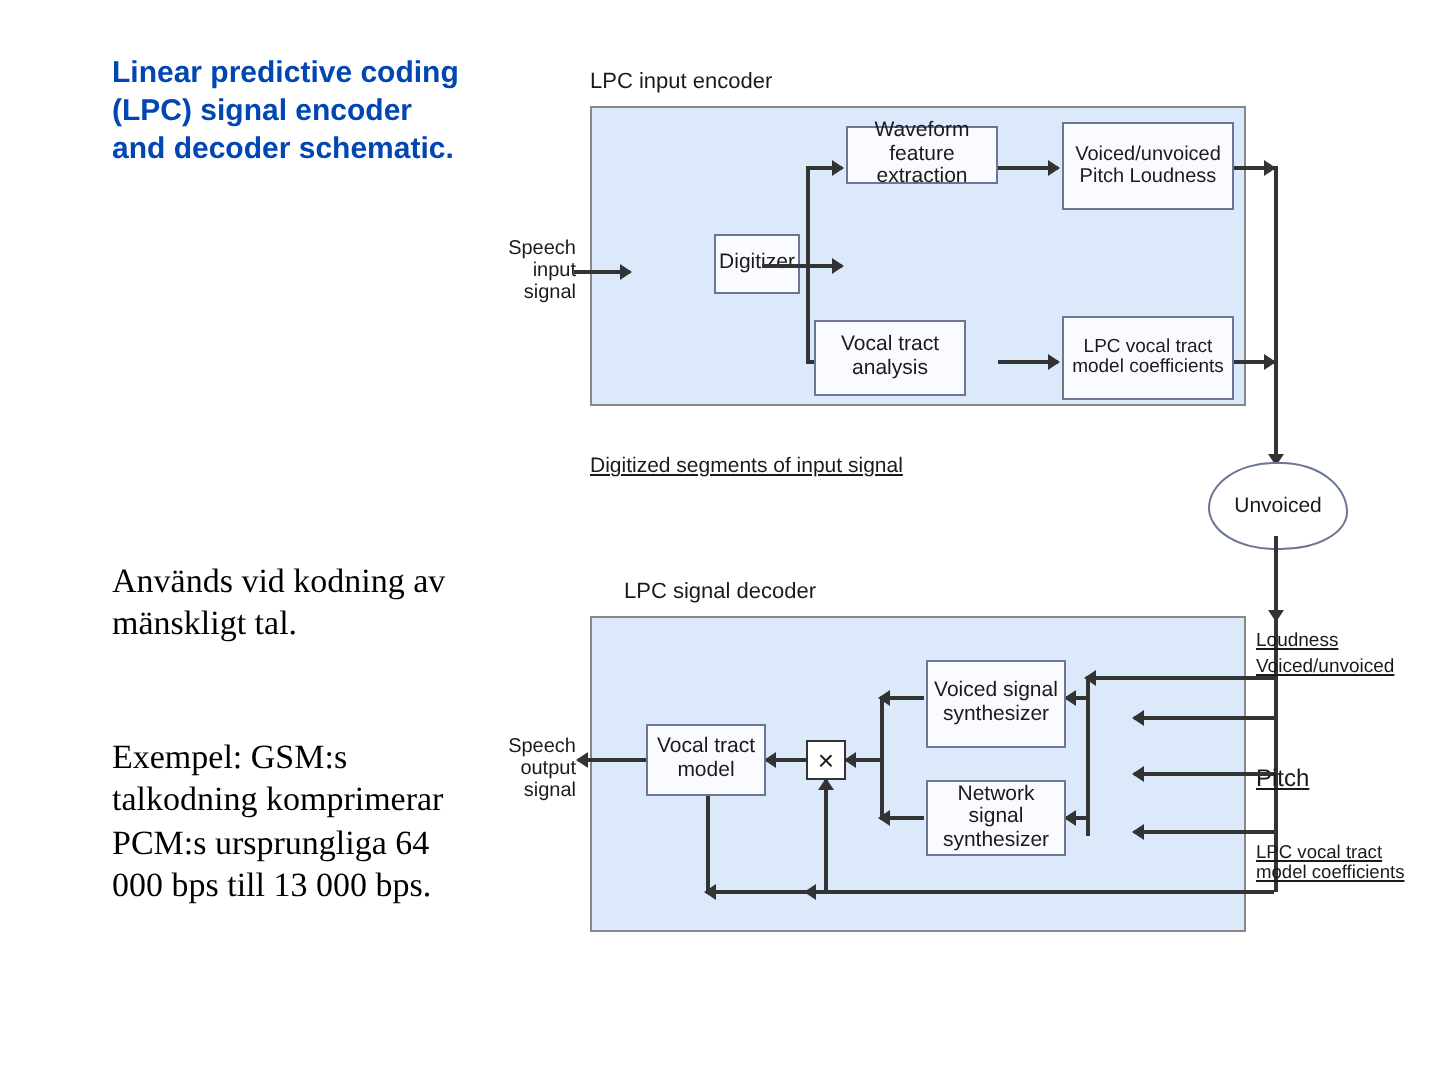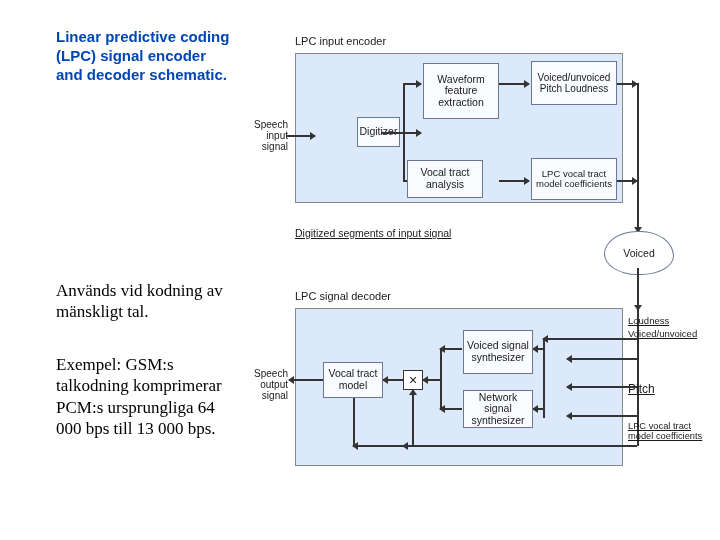--- a/index.html
+++ b/index.html
@@ -1,21 +1,21 @@
 <!DOCTYPE html>
 <html><head>
 <meta charset="utf-8">
 <style>
   * { box-sizing: border-box; margin: 0; padding: 0; }
   body { width: 720px; height: 540px; background: #fff; font-family: Arial, sans-serif; position: relative; overflow: hidden; }
   .left-col { position: absolute; left: 56px; top: 28px; width: 180px; }
   .title { font-weight: bold; font-size: 15px; line-height: 1.25; color: #0146b3; }
   .para { font-family: "Times New Roman", serif; font-size: 17px; line-height: 1.25; margin-top: 1px; }
   .para2 { margin-top: 52px; }
-  .para3 { margin-top: 26px; }
+  .para3 { margin-top: 40px; }
 
   .diagram { position: absolute; font-family: Arial, sans-serif; font-size: 10px; color: #1a1a1a; }
   .enc { left: 245px; top: 35px; width: 450px; height: 195px; }
   .dec { left: 245px; top: 290px; width: 450px; height: 195px; }
   .lbl { position: absolute; font-size: 11px; }
   .sig { position: absolute; font-size: 10px; text-align: right; line-height: 1.1; }
   .bigbox { position: absolute; background: #dbe9fb; border: 1px solid #888; }
   .sbox { position: absolute; background: #f9fbfe; border: 1.5px solid #6a7693; text-align: center; display: flex; align-items: center; justify-content: center; font-size: 10.5px; line-height: 1.1; padding: 2px; }
   .arrow { position: absolute; background: #333; height: 1.5px; }
   .arrow::after { content: ''; position: absolute; right: -1px; top: -3px; border-left: 6px solid #333; border-top: 4px solid transparent; border-bottom: 4px solid transparent; }
@@ -45,41 +45,41 @@
   <div class="sig" style="left:-5px; top:84px; width:48px;">Speech input signal</div>
   <div class="arrow" style="left:42px; top:100px; width:28px;"></div>
 
   <div class="sbox" style="left:84px; top:82px; width:43px; height:30px;margin-left:28px;">Digitizer</div>
 
   <div class="arrow" style="left:136px; top:97px; width:40px;"></div>
   <div class="vline" style="left:158px; top:48px; height:98px;"></div>
   <div class="arrow" style="left:158px; top:48px; width:18px;"></div>
   <div class="arrow" style="left:158px; top:145px; width:18px;"></div>
 
-  <div class="sbox" style="left:178px; top:28px; width:76px; height:56px;">Waveform feature extraction</div>
+  <div class="sbox" style="left:178px; top:28px; width:76px; height:29px;">Waveform feature extraction</div>
   <div class="sbox" style="left:162px; top:125px; width:76px; height:38px;">Vocal tract analysis</div>
 
   <div class="arrow" style="left:254px; top:48px; width:30px;"></div>
   <div class="arrow" style="left:254px; top:145px; width:30px;"></div>
 
   <div class="sbox" style="left:286px; top:26px; width:86px; height:44px; font-size:10px;">Voiced/unvoiced Pitch Loudness</div>
   <div class="sbox" style="left:286px; top:123px; width:86px; height:42px; font-size:9.5px;">LPC vocal tract model coefficients</div>
 
   <div class="arrow" style="left:372px; top:48px; width:20px;"></div>
   <div class="arrow" style="left:372px; top:145px; width:20px;"></div>
   <div class="vline" style="left:392px; top:48px; height:98px;"></div>
   <div class="arrow down" style="left:392px; top:145px; height:52px;"></div>
 
-  <div class="cloud" style="left:359px; top:196px;">Voiced</div>
+  <div class="cloud" style="left:359px; top:196px;">Unvoiced</div>
 
   <div class="dig-lbl" style="left:50px; top:192px;">Digitized segments of input signal</div>
 </div>
 
 <div class="diagram dec">
-  <div class="lbl" style="left:50px; top:0;">LPC signal decoder</div>
+  <div class="lbl" style="left:67px; top:0;">LPC signal decoder</div>
   <div class="bigbox" style="left:50px; top:18px; width:328px; height:158px;"></div>
 
   <div class="arrow down" style="left:392px; top:-22px; height:42px;"></div>
   <div class="vline" style="left:392px; top:20px; height:136px;"></div>
 
   <div class="dig-lbl" style="left:383px; top:25px; font-size:9.5px;">Loudness</div>
   <div class="dig-lbl" style="left:383px; top:38px; font-size:9.5px;">Voiced/unvoiced</div>
   <div class="dig-lbl" style="left:383px; top:92px; font-size:12px;">Pitch</div>
   <div class="dig-lbl" style="left:383px; top:132px; width:78px; font-size:9.3px; line-height:1.05;">LPC vocal tract model coefficients</div>
 

